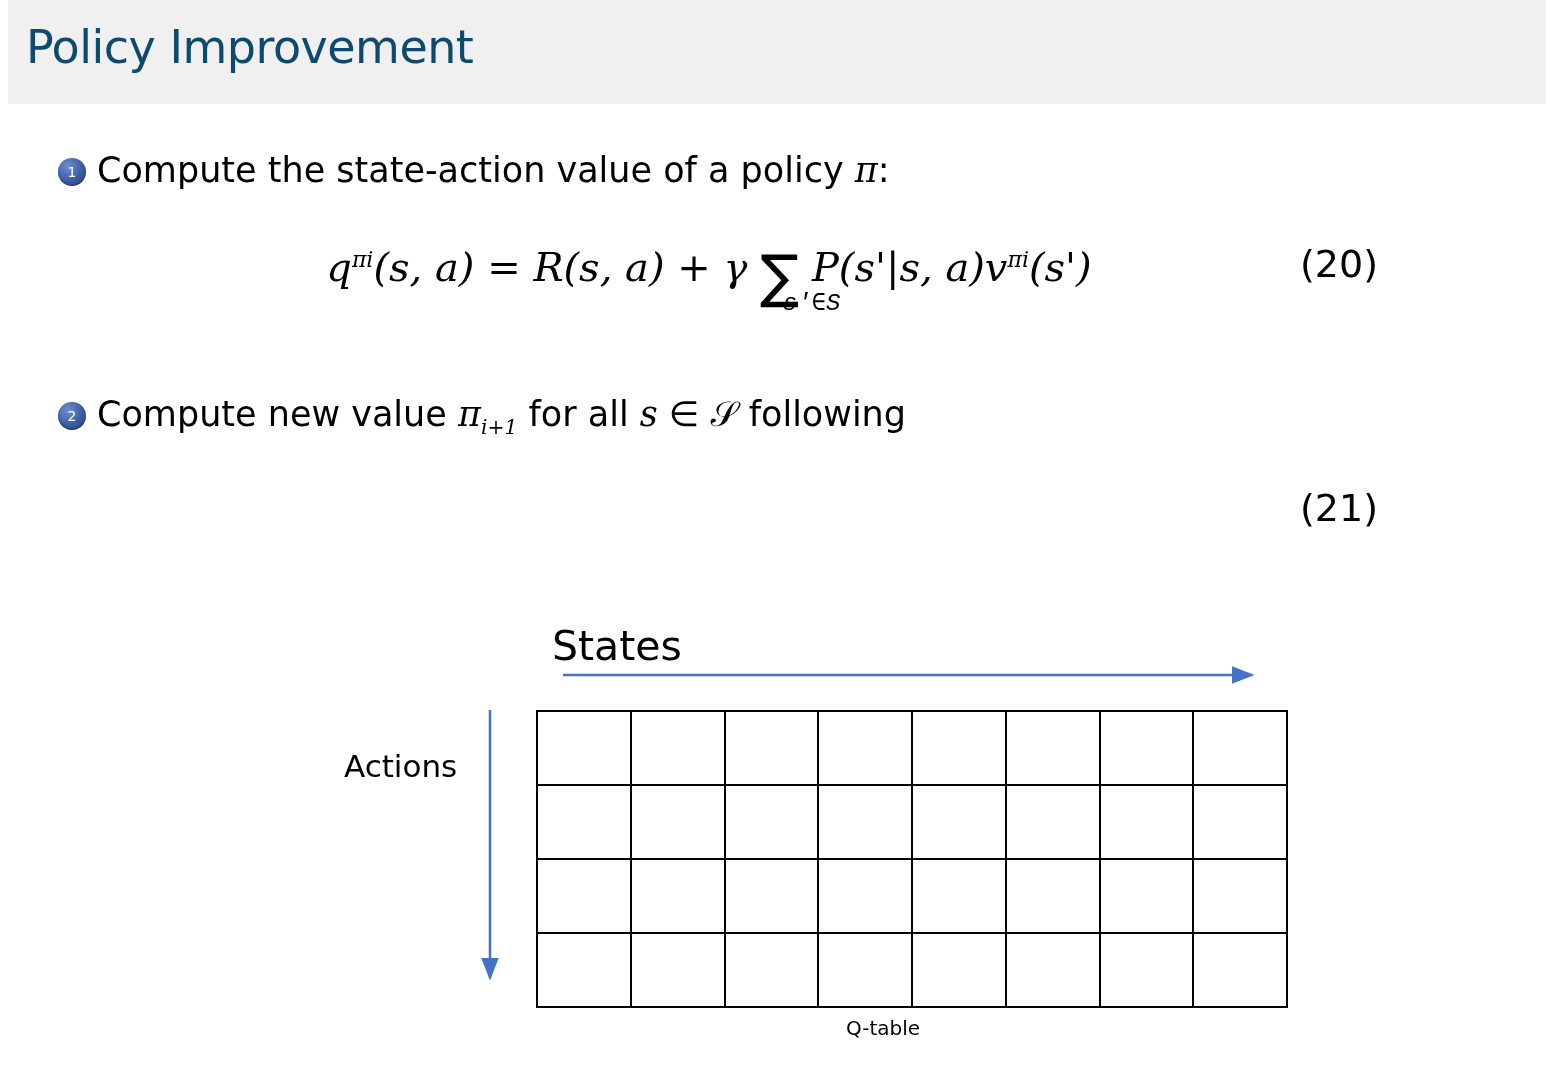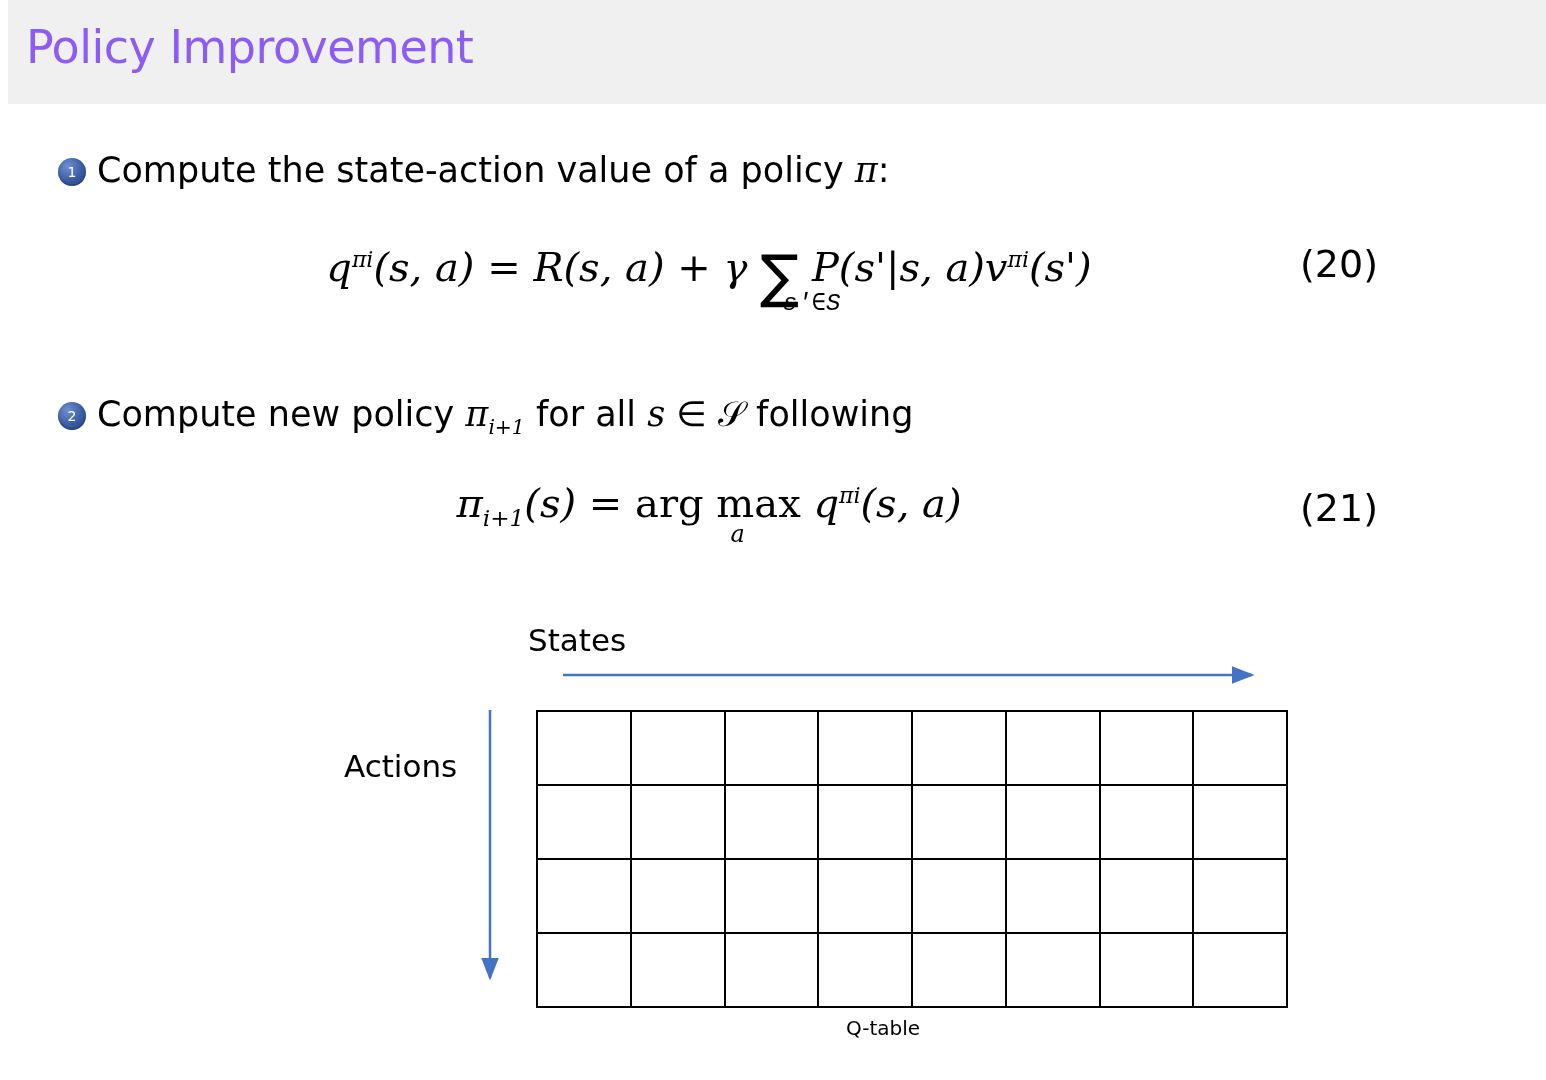--- a/index.html
+++ b/index.html
@@ -26,21 +26,21 @@
     border-left: 8px solid #ffffff;
     box-sizing: border-box;
   }
   .title-text {
     position: absolute;
     left: 18px;
     top: 20px;
     font-size: 46px;
     font-weight: 400;
     letter-spacing: -0.5px;
-    color: #8b5cf6;
+    color: #0c4a6e;
     white-space: nowrap;
   }
 
   
   .bullet-row {
     position: absolute;
     display: flex;
     align-items: flex-start;
   }
   .bullet-badge {
@@ -131,23 +131,23 @@
     position: absolute;
     left: 62%;
     transform: translateX(-50%);
     top: 40px;
     font-size: 24px;
     font-family: "DejaVu Serif", serif;
     font-style: italic;
   }
   .label-states {
     position: absolute;
-    left: 528px;
+    left: 552px;
     top: 622px;
-    font-size: 31px;
+    font-size: 41px;
   }
   .label-actions {
     position: absolute;
     left: 344px;
     top: 748px;
     font-size: 31px;
   }
   .label-qtable {
     position: absolute;
     left: 846px;
@@ -204,34 +204,25 @@
       <span class="sumlimit">s'∈S</span>
     </span>
     <span class="mi">P</span><span class="mi">(s'|s, a)</span><span class="mi">v</span><span class="sup">πi</span><span class="mi">(s')</span>
   </div>
   <div class="eq-number" style="top:6px;">(20)</div>
 </div>
 
 <div class="bullet-row" style="left:58px; top:394px;">
   <div class="bullet-badge">2</div>
   <div class="bullet-text">
-    <span>Compute new policy </span><span class="mgreek">π</span><span class="sub">i+1</span><span> for all </span><span class="mi">s</span><span> ∈ </span><span class="mup">𝒮</span><span> following</span>
+    <span>Compute new value </span><span class="mgreek">π</span><span class="sub">i+1</span><span> for all </span><span class="mi">s</span><span> ∈ </span><span class="mup">𝒮</span><span> following</span>
   </div>
 </div>
 
 <div class="equation-block" style="top:480px; height:110px;">
-  <div class="equation-body" style="top:0;">
-    <span class="mgreek">π</span><span class="sub">i+1</span><span class="mi">(s)</span>
-    <span class="mup">=</span>
-    <span class="argmaxwrap">
-      <span class="mup" style="font-style:normal;">arg max</span>
-      <span class="argmaxsub">a</span>
-    </span>
-    <span class="mi">q</span><span class="sup">πi</span><span class="mi">(s, a)</span>
-  </div>
   <div class="eq-number" style="top:6px;margin-left:28px;">(21)</div>
 </div>
 
 <div class="label-states">States</div>
 <div class="label-actions">Actions</div>
 <div class="label-qtable">Q-table</div>
 
 <svg class="arrow-svg" viewBox="0 0 1546 1080">
   <defs>
     <marker id="arrowhead" markerWidth="9" markerHeight="7" refX="8" refY="3.5" orient="auto">

